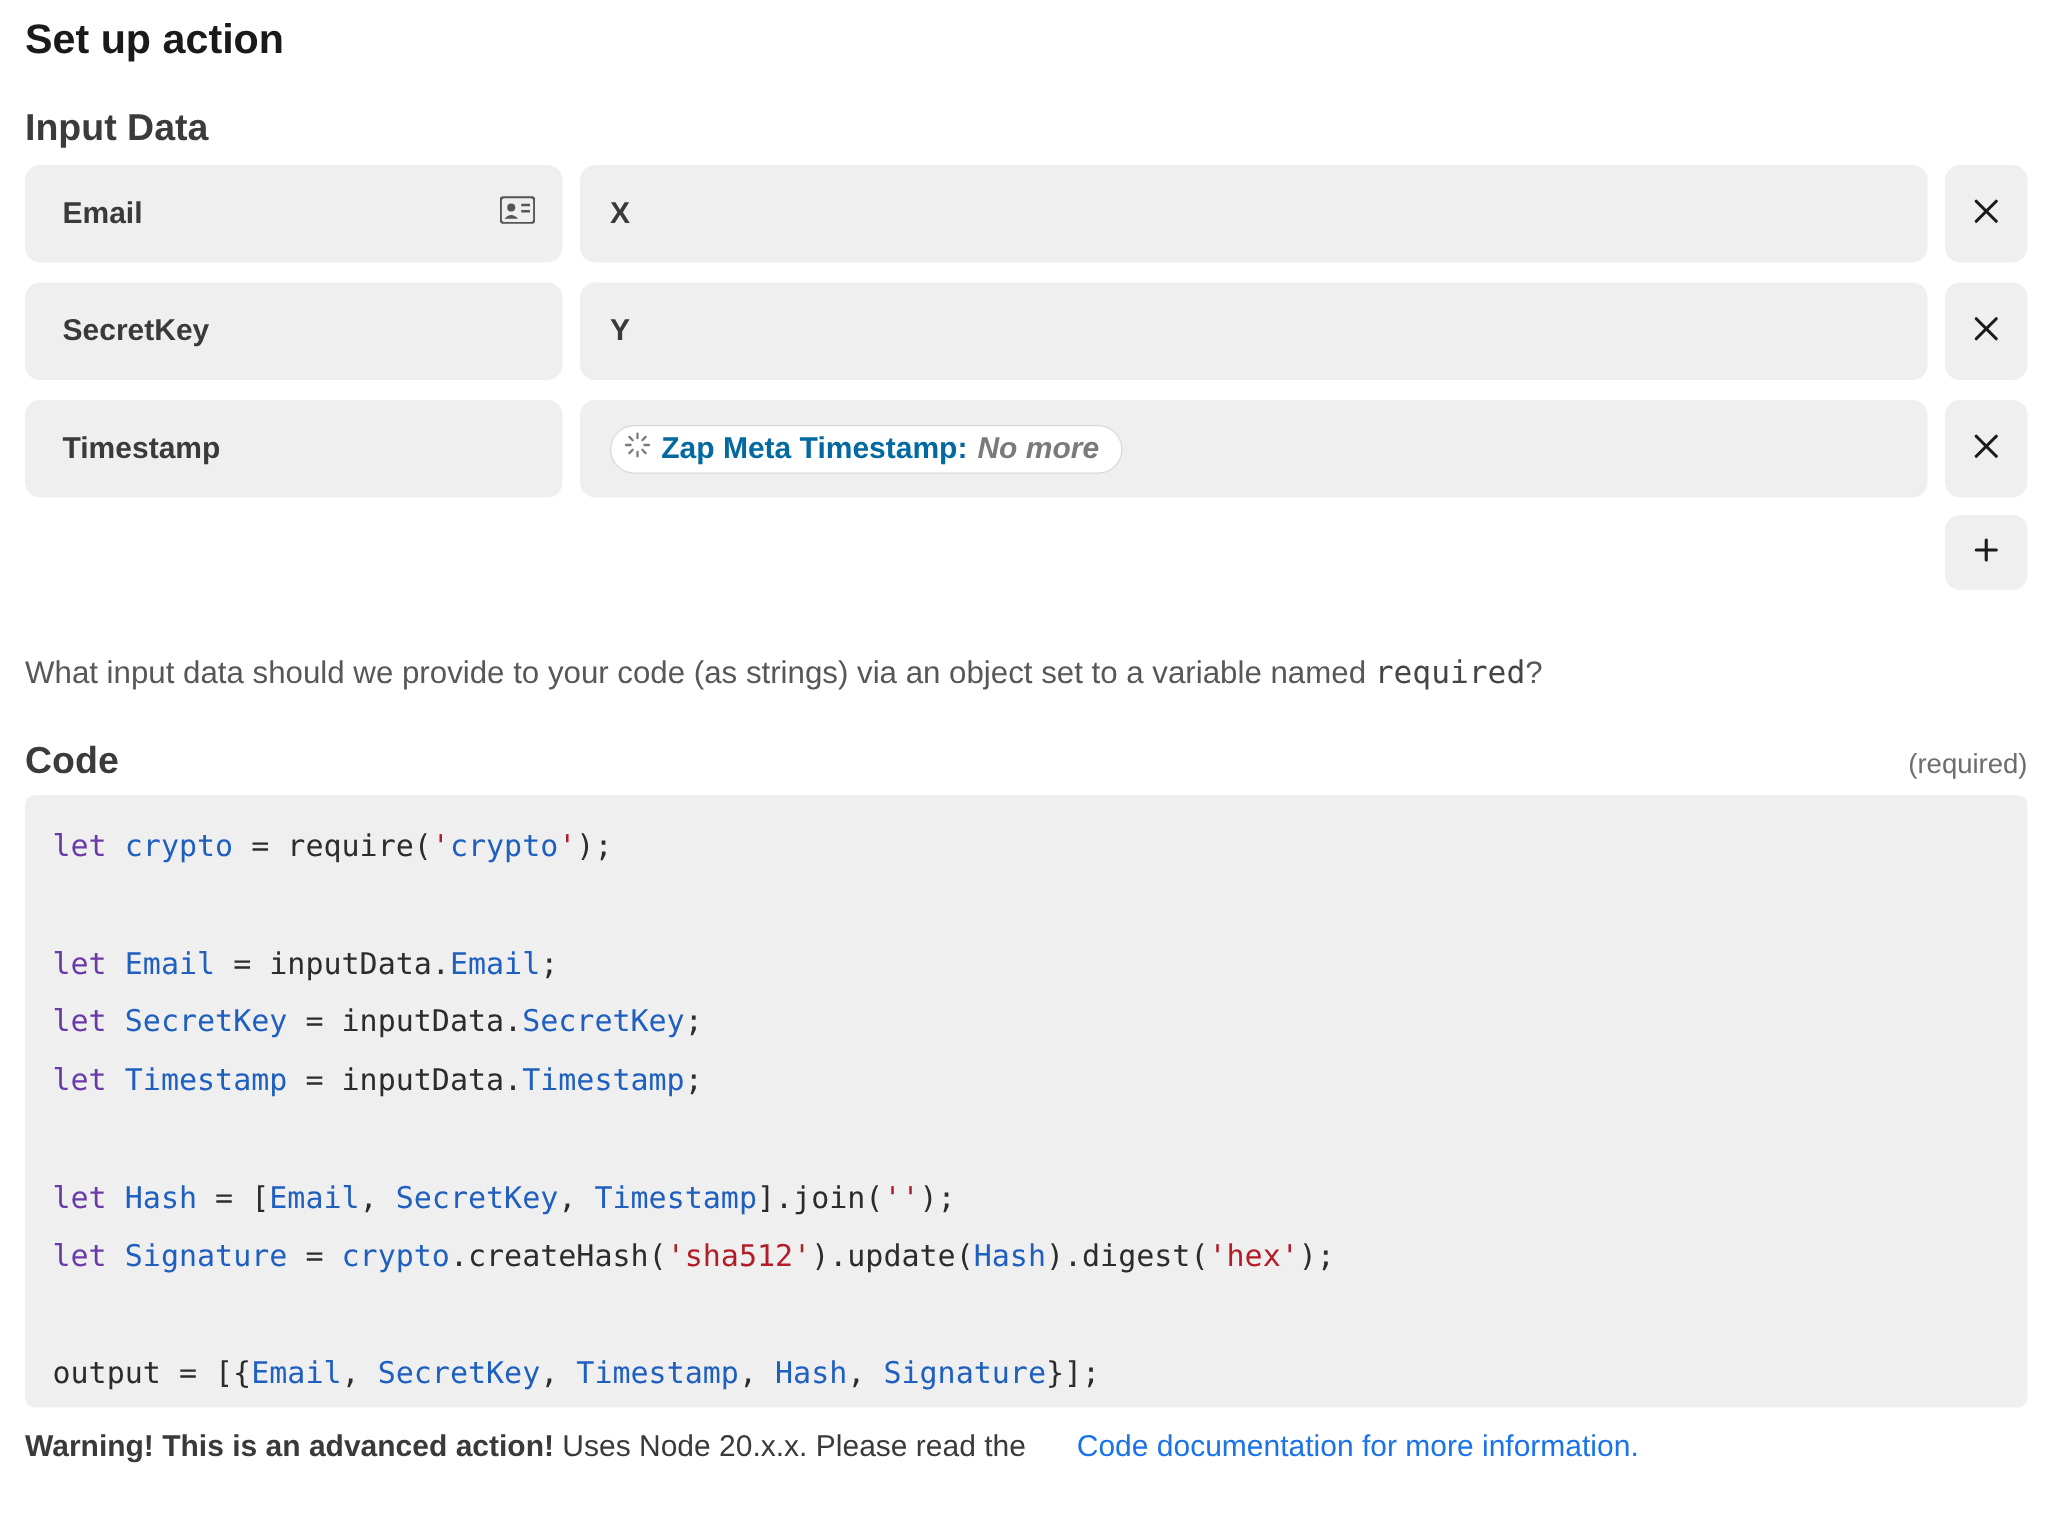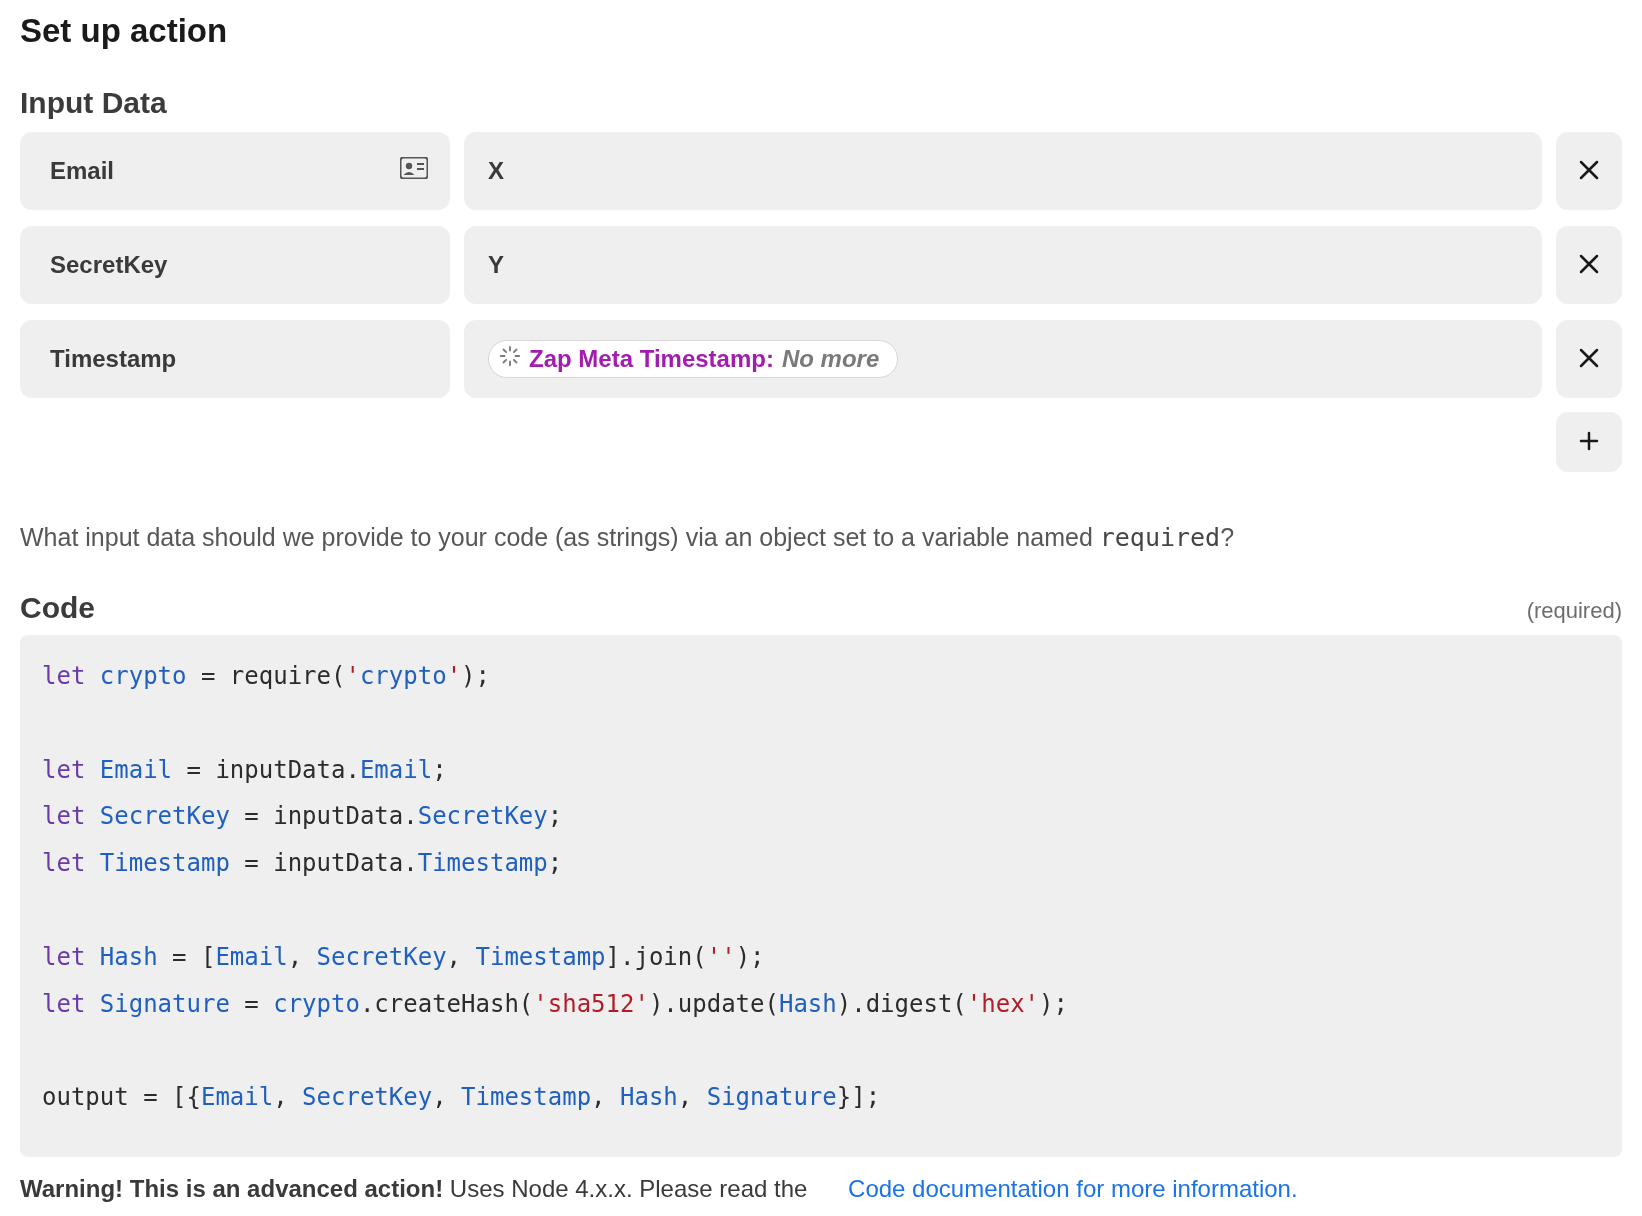--- a/index.html
+++ b/index.html
@@ -69,32 +69,32 @@
     background: #efefef; border-radius: 12px;
     display: flex; align-items: center; justify-content: center;
     font-size: 30px; color: #1a1a1a; cursor: pointer;
   }
   .pill {
     display: inline-flex; align-items: center;
     background: #fff; border: 1px solid #d8d8d8; border-radius: 22px;
     padding: 4px 18px 4px 10px; gap: 8px;
     font-size: 24px;
   }
-  .pill .pill-label { font-weight: 700; color: #a21caf; }
+  .pill .pill-label { font-weight: 700; color: #0369a1; }
   .pill .pill-value { font-style: italic; font-weight: 600; color: #7a7a7a; }
   .gear-icon { width: 22px; height: 22px; color: #7a7a7a; }
   .card-icon { width: 28px; height: 22px; color: #555; }
   .hint {
     font-size: 25px; color: #575757; margin: 48px 0 36px 0; line-height: 1.4;
   }
   .hint code { font-family: ui-monospace, Menlo, Consolas, monospace; font-size: 25px; color: #454545; }
   .code-header { display: flex; justify-content: space-between; align-items: baseline; margin-bottom: 10px; }
   .req { font-size: 22px; color: #6d6d6d; margin-left: 48px; }
   .code-box {
-    background: #efefef; border-radius: 8px; padding: 18px 22px 36px 22px;
+    background: #efefef; border-radius: 8px; padding: 18px 22px 4px 22px;
     font-family: ui-monospace, Menlo, Consolas, monospace;
     font-size: 24px; line-height: 1.95; color: #2c2c2c;
     white-space: pre; overflow-x: auto;
   }
   .tok-kw { color: #6a3aa8; }
   .tok-var { color: #1f5fbf; }
   .tok-str { color: #b31d28; }
   .warn {
     margin-top: 14px; font-size: 24px; color: #3a3a3a; line-height: 1.5;
   }
@@ -214,14 +214,14 @@
 <span class="tok-kw">let</span> <span class="tok-var">Email</span> = inputData.<span class="tok-var">Email</span>;
 <span class="tok-kw">let</span> <span class="tok-var">SecretKey</span> = inputData.<span class="tok-var">SecretKey</span>;
 <span class="tok-kw">let</span> <span class="tok-var">Timestamp</span> = inputData.<span class="tok-var">Timestamp</span>;
 
 <span class="tok-kw">let</span> <span class="tok-var">Hash</span> = [<span class="tok-var">Email</span>, <span class="tok-var">SecretKey</span>, <span class="tok-var">Timestamp</span>].join(<span class="tok-str">''</span>);
 <span class="tok-kw">let</span> <span class="tok-var">Signature</span> = <span class="tok-var">crypto</span>.createHash(<span class="tok-str">'sha512'</span>).update(<span class="tok-var">Hash</span>).digest(<span class="tok-str">'hex'</span>);
 
 output = [{<span class="tok-var">Email</span>, <span class="tok-var">SecretKey</span>, <span class="tok-var">Timestamp</span>, <span class="tok-var">Hash</span>, <span class="tok-var">Signature</span>}];</div>
 
 <div class="warn">
-  <b>Warning! This is an advanced action!</b><span> Uses Node 4.x.x. Please read the </span><a href="#">Code documentation for more information.</a>
+  <b>Warning! This is an advanced action!</b><span> Uses Node 20.x.x. Please read the </span><a href="#">Code documentation for more information.</a>
 </div>
 
 </body></html>

